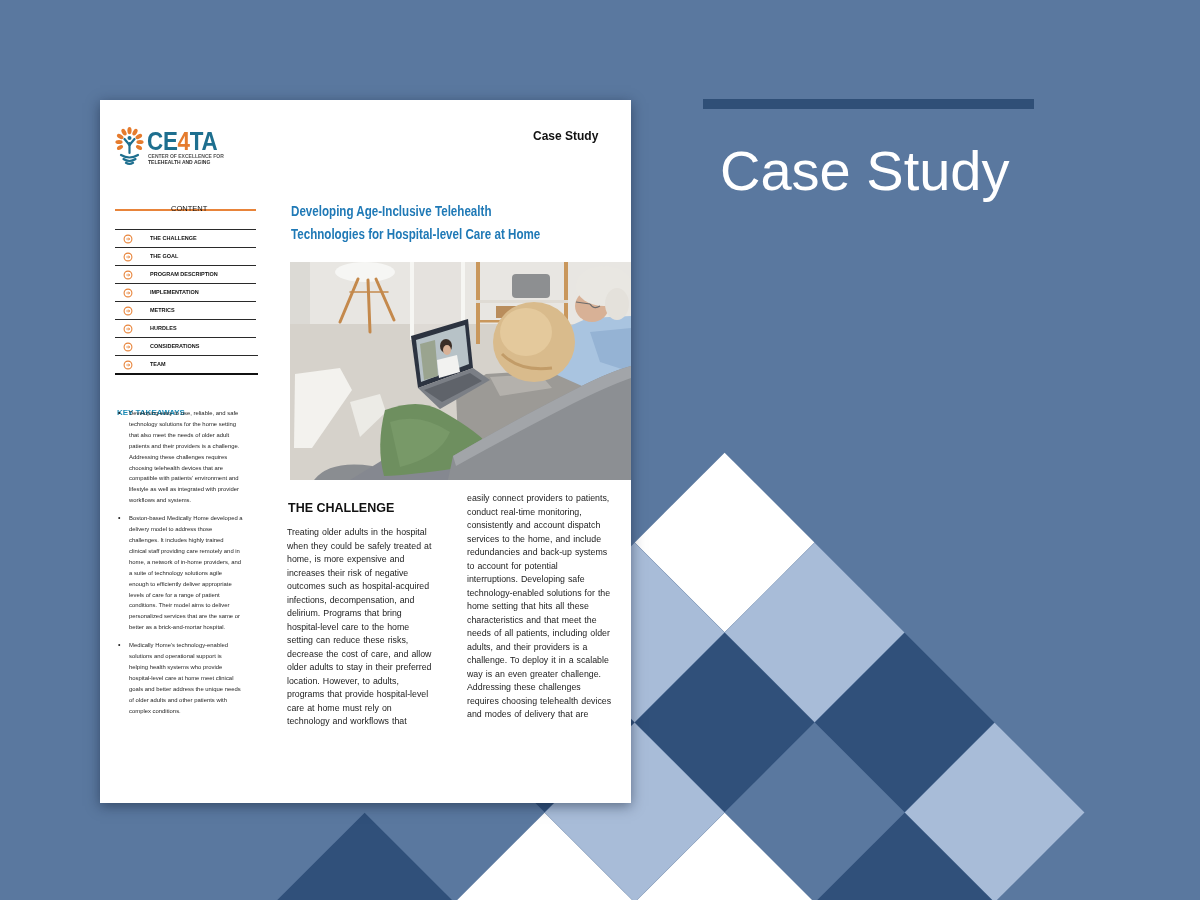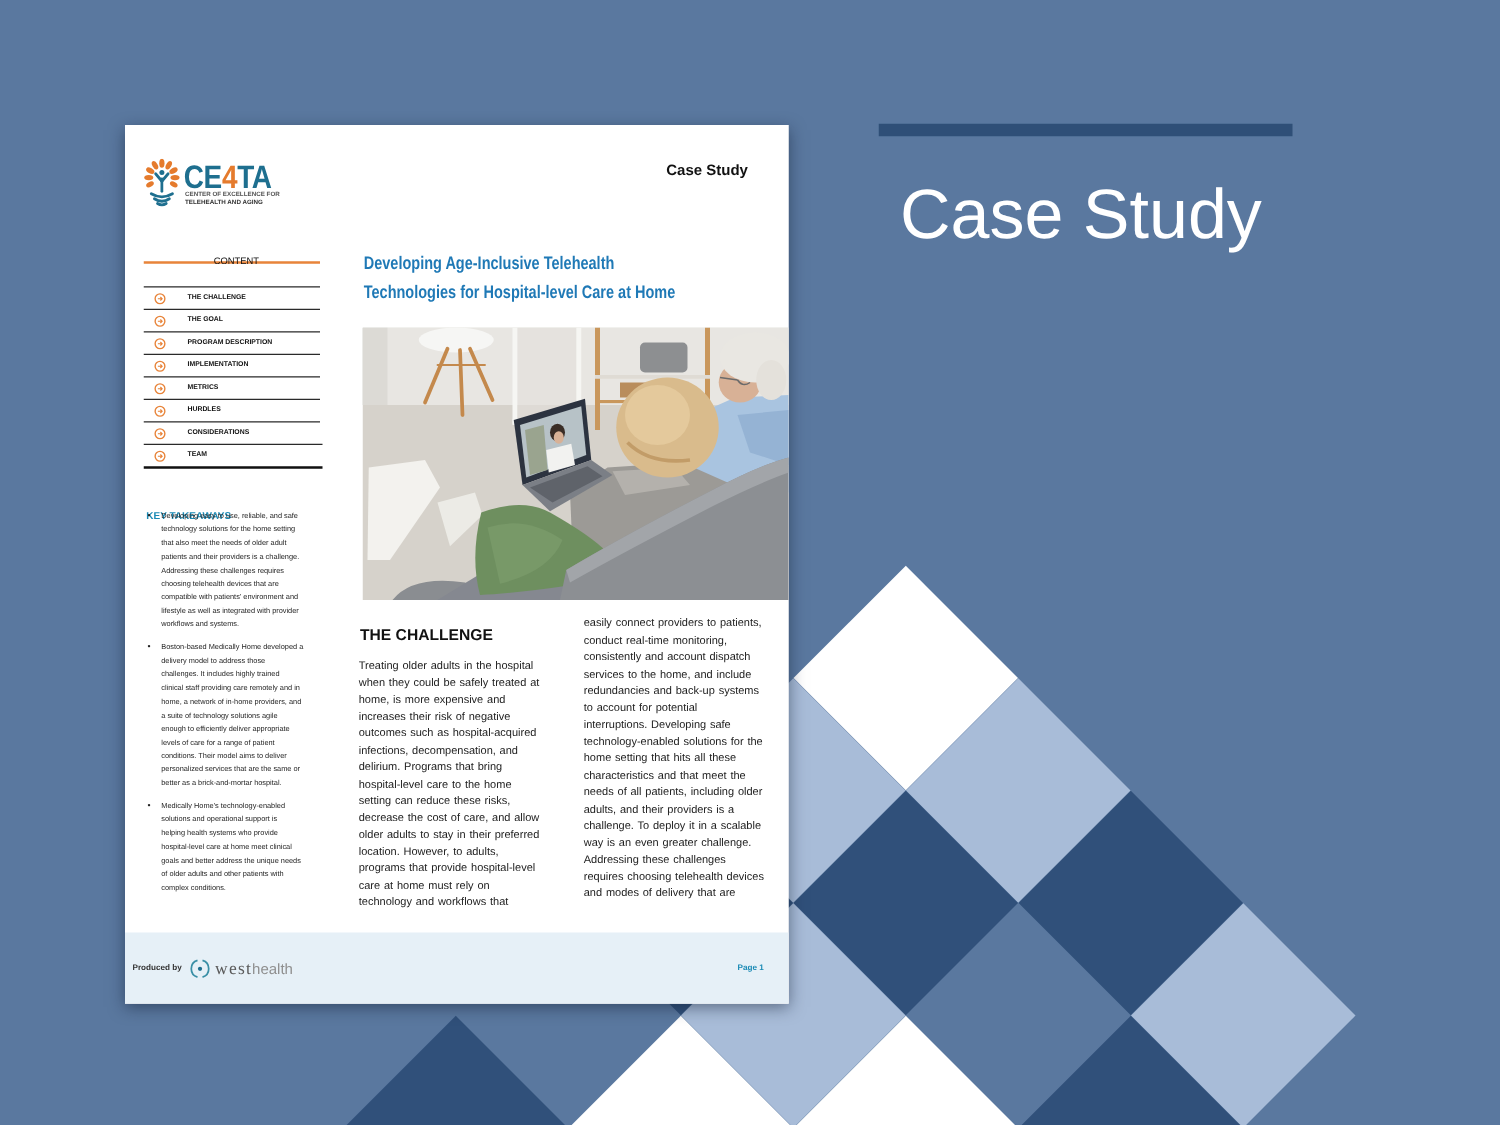--- a/index.html
+++ b/index.html
@@ -315,23 +315,13 @@
     <div class="col-line">characteristics and that meet the</div>
     <div class="col-line">needs of all patients, including older</div>
     <div class="col-line">adults, and their providers is a</div>
     <div class="col-line">challenge. To deploy it in a scalable</div>
     <div class="col-line">way is an even greater challenge.</div>
     <div class="col-line">Addressing these challenges</div>
     <div class="col-line">requires choosing telehealth devices</div>
     <div class="col-line">and modes of delivery that are</div>
   </div>
 
-  <div class="abs footer">
-    <div class="abs produced">Produced by</div>
-    <svg class="abs wh-icon" viewBox="0 0 18 18">
-      <path d="M7 2.3 A7 7 0 0 0 7 15.7" fill="none" stroke="#3a8fa6" stroke-width="1.4"></path>
-      <path d="M11 2.3 A7 7 0 0 1 11 15.7" fill="none" stroke="#3a8fa6" stroke-width="1.4"></path>
-      <circle cx="9" cy="9" r="1.7" fill="#1f6f8f"></circle>
-    </svg>
-    <div class="abs wh-text"><span class="wh-west">west</span><span class="wh-health">health</span></div>
-    <div class="abs page-num">Page 1</div>
-  </div>
 </div>
 
 </body></html>

